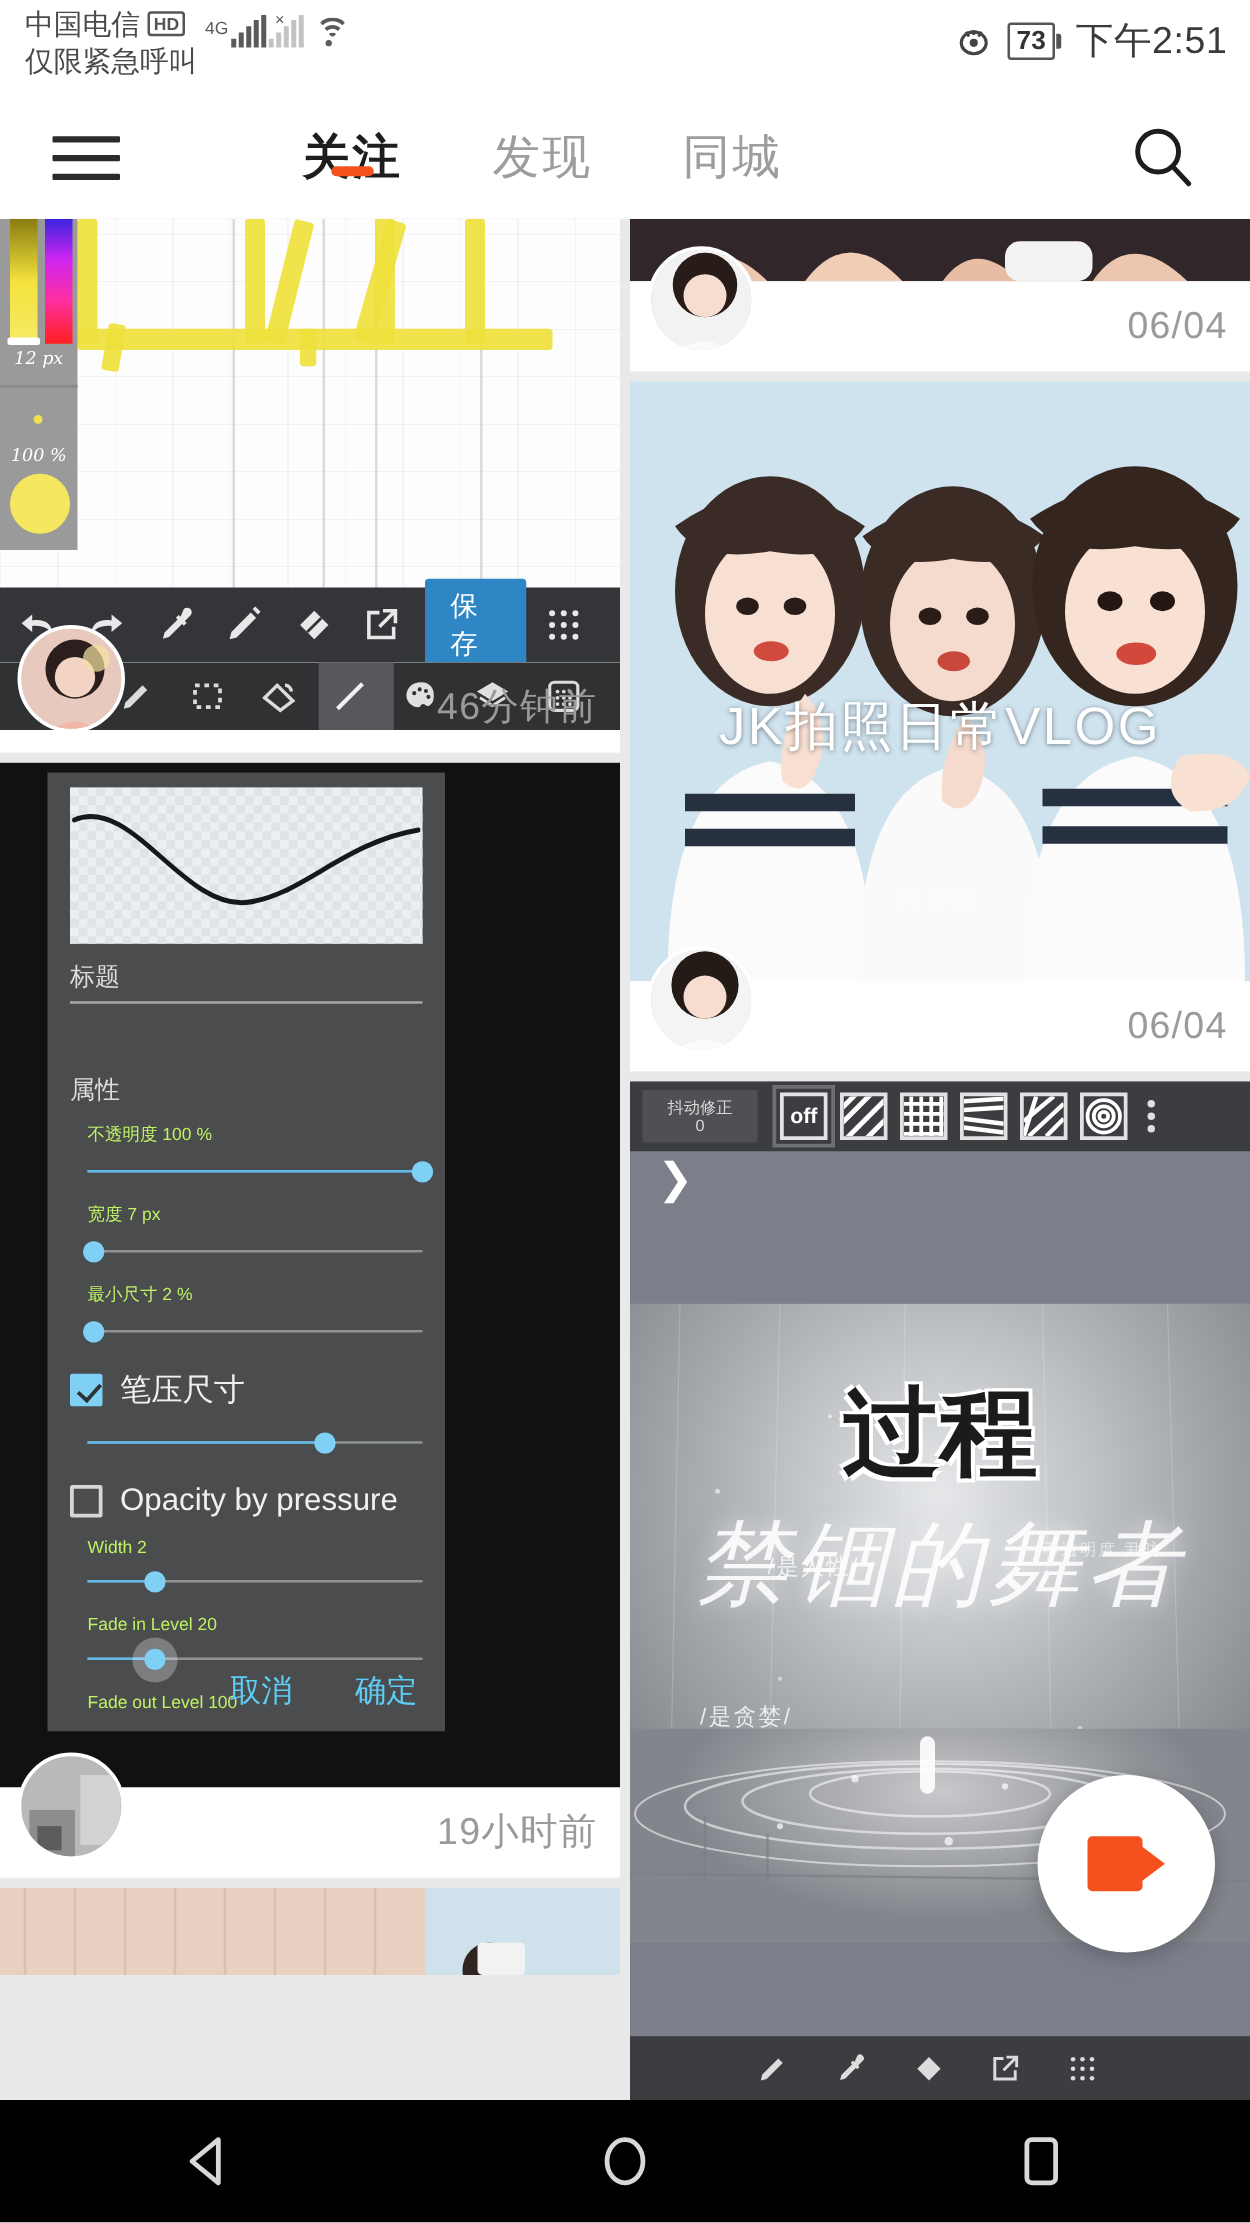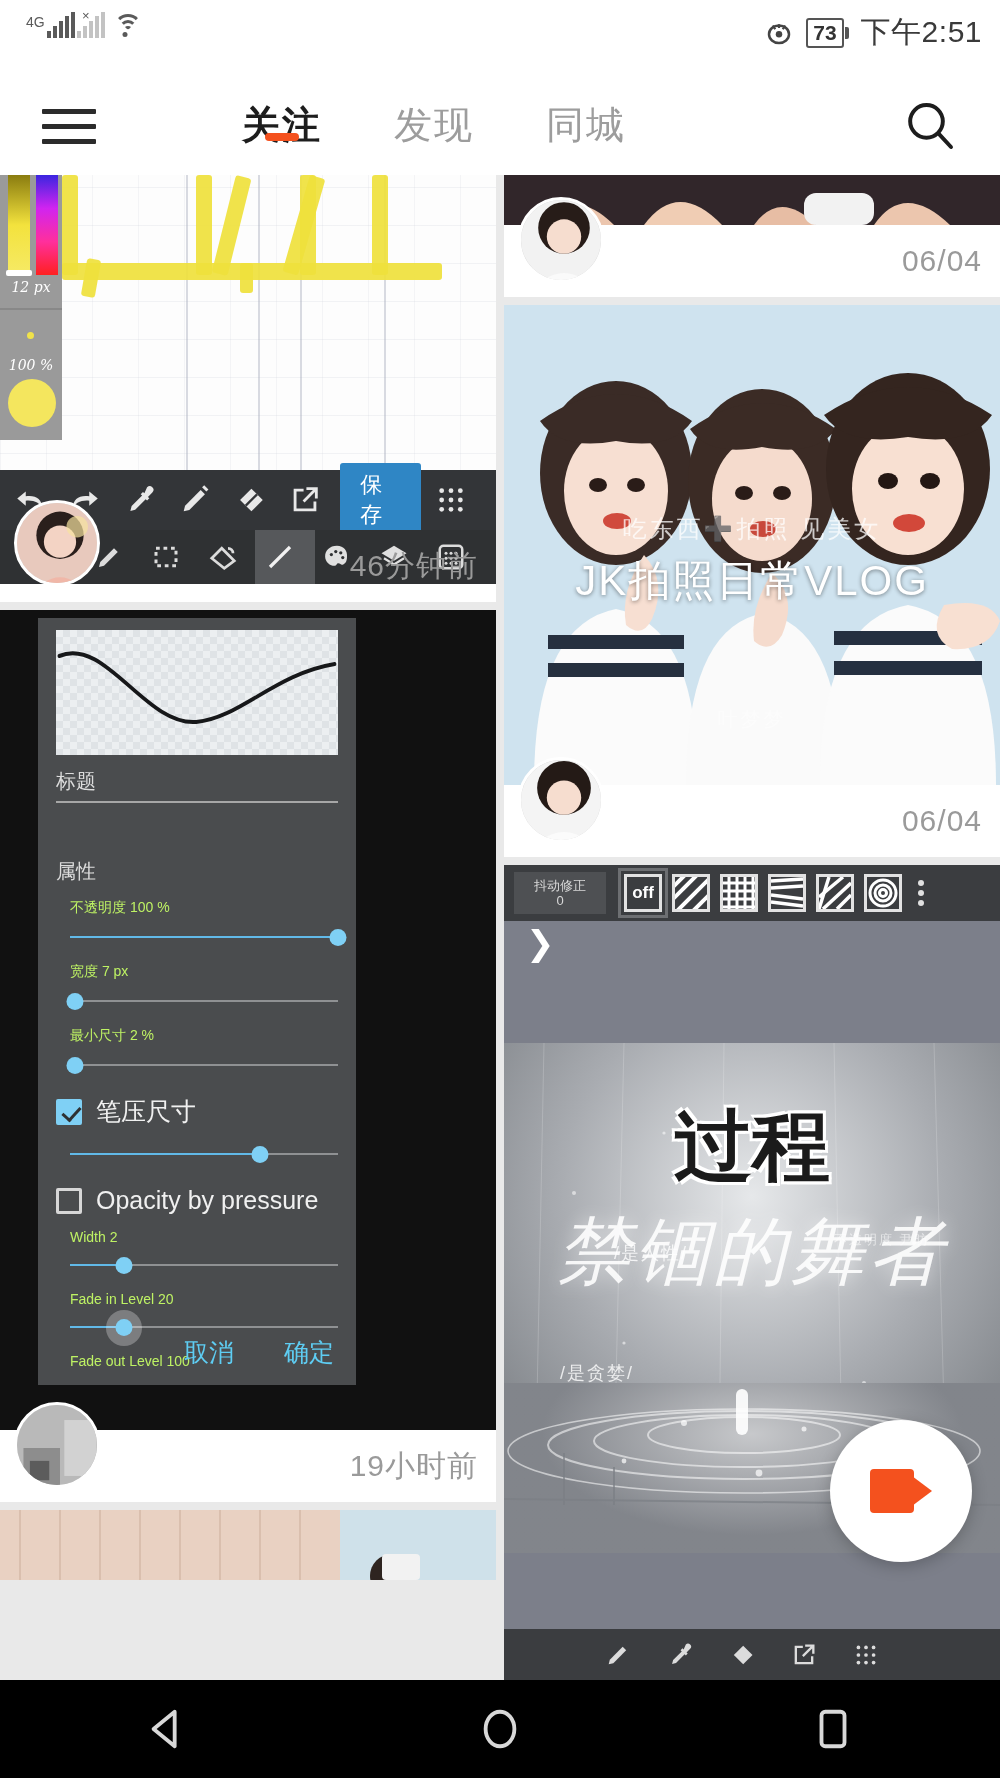--- a/index.html
+++ b/index.html
@@ -194,20 +194,27 @@
      display:flex; align-items:center; justify-content:space-around; }
   .sysnav .k { width:58px; height:58px; display:flex; align-items:center; justify-content:center; }
 </style>
 </head>
 <body>
 
 <div id="app">
 
   <div class="statusbar">
     <div class="sb-left">
+      <div class="sb-carrier-block">
+        <div class="sb-row1">
+          <span class="sb-carrier">中国电信</span>
+          <span class="hd-badge">HD</span>
+        </div>
+        <span class="sb-emerg">仅限紧急呼叫</span>
+      </div>
       <div class="sb-sig-group">
         <span class="g4">4G</span>
         <span class="bars">
             <i></i>
             <i></i>
             <i></i>
             <i></i>
             <i></i>
           </span>
         <span class="xmark">×</span>
@@ -608,21 +615,20 @@
             <ellipse cx="404" cy="164" rx="82" ry="96" fill="#34251f"></ellipse>
             <ellipse cx="404" cy="184" rx="56" ry="66" fill="#f8e0d2"></ellipse>
             <ellipse cx="384" cy="176" rx="10" ry="8" fill="#241713"></ellipse>
               <ellipse cx="426" cy="176" rx="10" ry="8" fill="#241713"></ellipse>
             <ellipse cx="405" cy="218" rx="16" ry="9" fill="#d2483a"></ellipse>
             <path d="M320 110 q84-56 168 0 q-22 32 -84 22 q-62 10 -84-22Z" fill="#34251f"></path>
             <path d="M316 480 q0-164 88-180 q88 16 88 180Z" fill="#fbfbfb"></path>
             <path d="M330 326 h148 v14 H330Z M330 356 h148 v14 H330Z" fill="#253040"></path>
             <path d="M440 300 q46-8 56 16 q-10 30 -48 28 q-26-14 -8-44Z" fill="#f8e0d2"></path>
           </svg>
-          <div class="jk-sub">吃东西➕拍照  见美女</div>
           <div class="jk-title">JK拍照日常VLOG</div>
           <div class="jk-wm">叶梦梦</div>
         </div>
         <div class="card-foot">
           <div class="avatar">
             <svg width="86" height="86" viewBox="0 0 80 80">
                 <rect width="80" height="80" fill="#f4f4f4"></rect>
                 <circle cx="40" cy="26" r="25" fill="#241a16"></circle>
                 <circle cx="40" cy="35" r="16" fill="#f6ddcf"></circle>
                 <path d="M12 80 q28-26 56 0Z" fill="#fbfbfb"></path>

